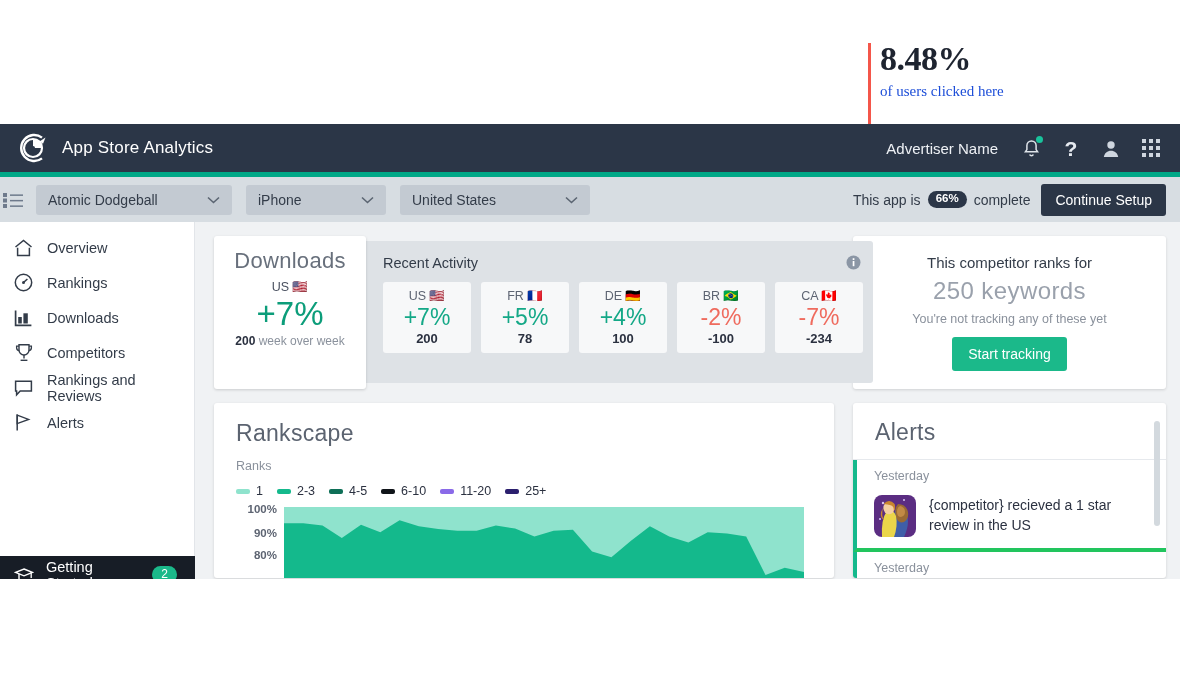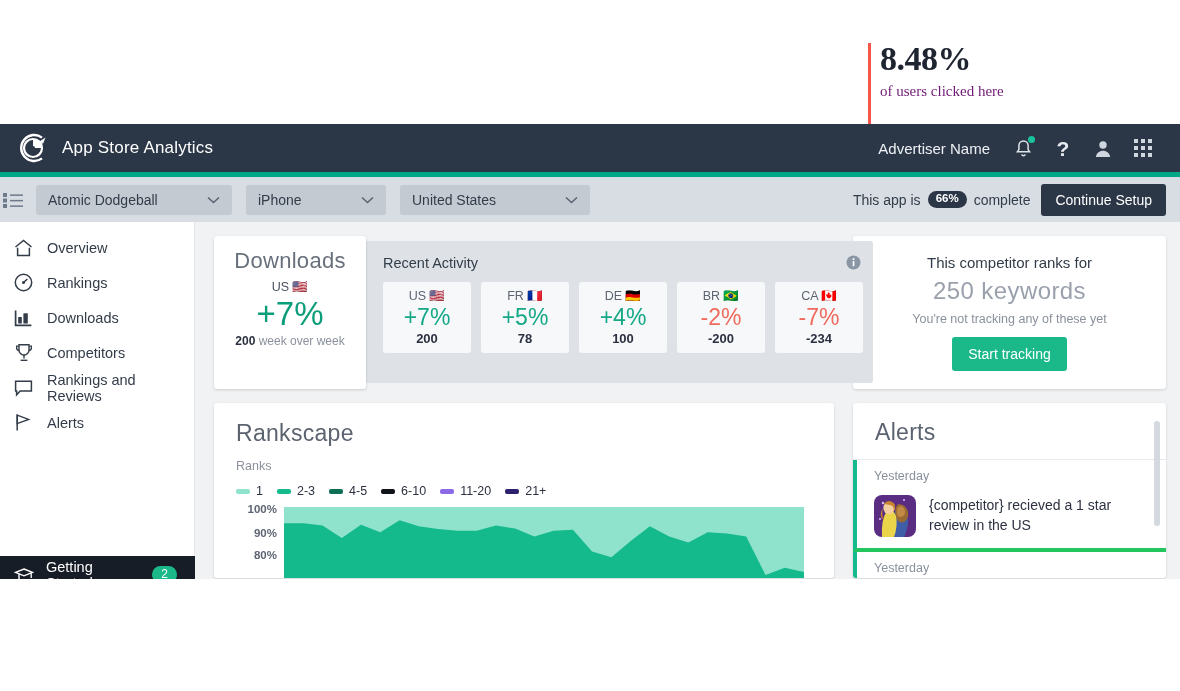--- a/index.html
+++ b/index.html
@@ -17,21 +17,21 @@
     font-family: "Liberation Serif", serif;
     font-weight: bold;
     font-size: 34px;
     color: #1e2430;
     line-height: 1;
     letter-spacing: -0.5px;
   }
   .annot-sub {
     font-family: "Liberation Serif", serif;
     font-size: 15px;
-    color: #701a75;
+    color: #1d4ed8;
     margin-top: 7px;
   }
   #annot-top { left: 880px; top: 42px; }
   #annot-bottom { left: 30px; top: 604px; }
   .arrow-down {
     position: absolute; left: 868px; top: 43px;
     width: 3px; height: 120px; background: #f4564a;
   }
   .arrow-down::after {
     content:""; position:absolute; left:-5.5px; bottom:-9px;
@@ -46,21 +46,21 @@
     content:""; position:absolute; left:-5.5px; top:-9px;
     border-left: 7px solid transparent; border-right: 7px solid transparent;
     border-bottom: 10px solid #f4564a;
   }
 
   
   .app { position:absolute; left:0; top:124px; width:1180px; height:455px; overflow:hidden; }
 
   .topbar {
     height: 48px; background: #2b3647; display:flex; align-items:center;
-    padding: 0 22px 0 14px; position: relative;
+    padding: 0 14px 0 14px; position: relative;
   }
   .logo-wrap { width:38px; height:38px; margin-right:10px; display:flex; align-items:center; justify-content:center;}
   .brand { color:#fff; font-size:17px; letter-spacing:.2px; }
   .topbar-right { margin-left:auto; display:flex; align-items:center; gap:18px; padding-right:4px;}
   .adv-name { color:#eef1f5; font-size:15px; margin-right:4px; }
   .ticon { width:22px; height:22px; display:flex; align-items:center; justify-content:center; position:relative; }
   .ticon svg { display:block; }
   .bell-dot { position:absolute; right:-1px; top:-1px; width:7px; height:7px; border-radius:50%; background:#19c39c; }
   .qmark { color:#e6eaf0; font-size:21px; font-weight:bold; line-height:1; }
   .grid9 { display:grid; grid-template-columns: repeat(3, 4px); grid-template-rows: repeat(3,4px); gap:3px; }
@@ -425,21 +425,21 @@
                   <div class="ra-n">78</div>
                 </div>
                 <div class="ra-tile">
                   <div class="ra-c"><span>DE</span> <span>🇩🇪</span></div>
                   <div class="ra-p up">+4%</div>
                   <div class="ra-n">100</div>
                 </div>
                 <div class="ra-tile">
                   <div class="ra-c"><span>BR</span> <span>🇧🇷</span></div>
                   <div class="ra-p down">-2%</div>
-                  <div class="ra-n">-200</div>
+                  <div class="ra-n">-100</div>
                 </div>
                 <div class="ra-tile">
                   <div class="ra-c"><span>CA</span> <span>🇨🇦</span></div>
                   <div class="ra-p down">-7%</div>
                   <div class="ra-n">-234</div>
                 </div>
               </div>
             </div>
           </div>
 
@@ -462,21 +462,21 @@
               <span class="lg">
                   <i style="background:#101419"></i>
                   <span>6-10</span>
                 </span>
               <span class="lg">
                   <i style="background:#8a6ae8"></i>
                   <span>11-20</span>
                 </span>
               <span class="lg">
                   <i style="background:#2b1f6e"></i>
-                  <span>21+</span>
+                  <span>25+</span>
                 </span>
             </div>
             <div class="rs-chart">
               <div class="rs-yaxis">
                 <div style="margin-top:-4px">100%</div>
                 <div style="margin-top:12px">90%</div>
                 <div style="margin-top:10px">80%</div>
               </div>
               <div class="rs-plot">
                 <svg id="area-chart" width="520" height="74" viewBox="0 0 520 74" preserveAspectRatio="none">

